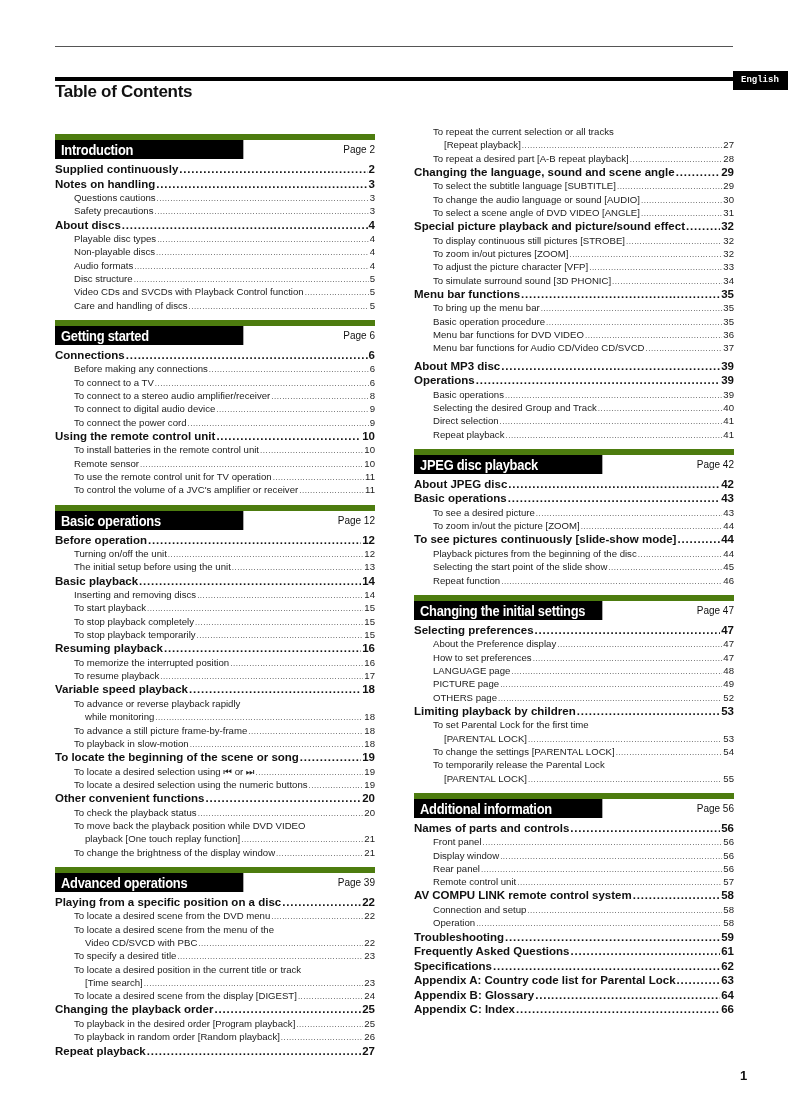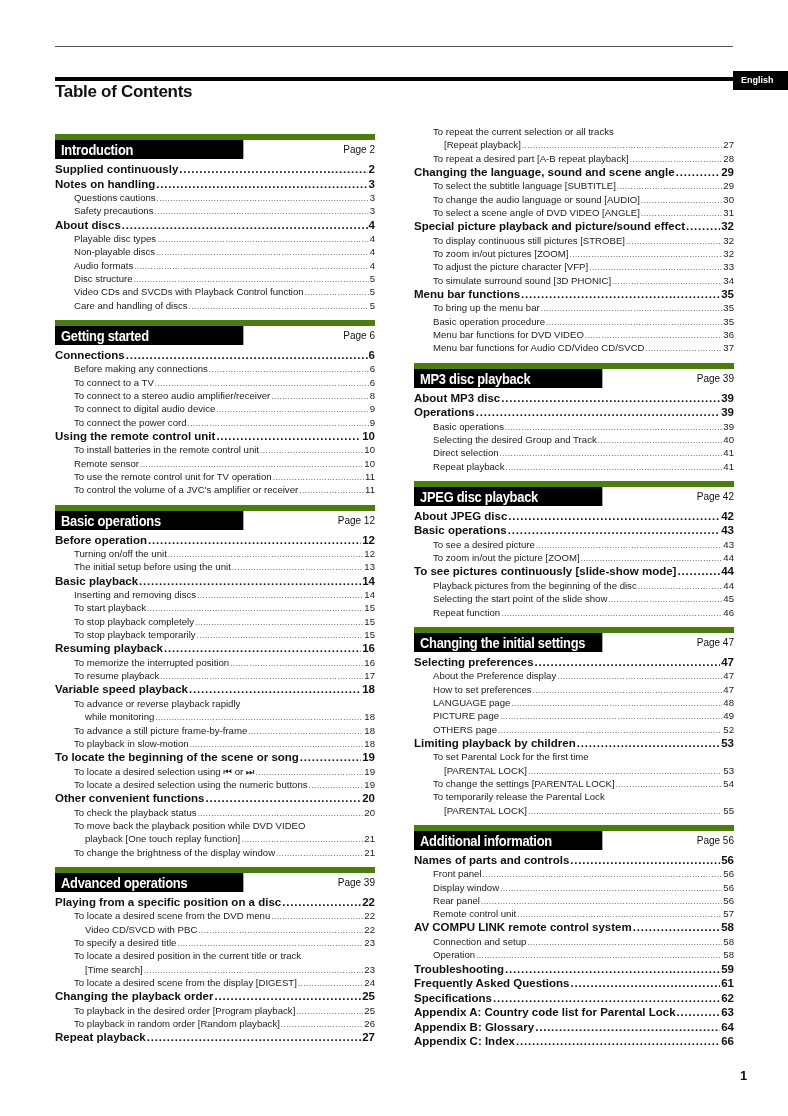--- a/index.html
+++ b/index.html
@@ -2,21 +2,21 @@
 <html><head>
 <meta charset="utf-8">
 <style>
   html, body { margin: 0; padding: 0; background: #ffffff; }
   body { width: 788px; height: 1116px; position: relative; overflow: hidden;
          font-family: "Liberation Sans", sans-serif; color: #111; }
   .top-rule { position: absolute; left: 55px; top: 46px; width: 678px; height: 1px; background: #555; }
   .thick-rule { position: absolute; left: 55px; top: 77px; width: 678px; height: 4px; background: #000; }
   .lang-tab { position: absolute; left: 733px; top: 71px; width: 55px; height: 19px; background: #000;
               color: #fff; font-size: 9px; font-weight: bold; line-height: 19px; padding-left: 8px; box-sizing: border-box;
-              font-family: Liberation Sans, sans-serif; }
+              font-family: Liberation Mono, monospace; }
   .page-title { position: absolute; left: 55px; top: 82px; font-size: 17px; font-weight: bold; letter-spacing: -0.3px; margin: 0; }
   .col { position: absolute; top: 0; width: 320px; }
   .col-left { left: 55px; }
   .col-right { left: 414px; }
   .section-head { position: relative; height: 20px; border-top: 6px solid #4d7c0f; margin-top: 8px; margin-bottom: 2px; }
   .section-title { position: absolute; left: 0; top: 0; width: 188px; height: 19px; background: #000; color: #fff;
                    font-size: 15px; font-weight: bold; line-height: 19px; padding-left: 7px; box-sizing: border-box;
                    letter-spacing: -0.3px; transform-origin: left; }
   .section-page { position: absolute; right: 0; top: 4px; font-size: 10px; }
   .row { display: flex; align-items: baseline; white-space: nowrap; }
@@ -289,20 +289,21 @@
       <div class="row main">
         <span class="t">Playing from a specific position on a disc</span>
         <span class="d"></span>
         <span class="p">22</span>
       </div>
       <div class="row sub">
         <span class="t">To locate a desired scene from the DVD menu</span>
         <span class="d"></span>
         <span class="p">22</span>
       </div>
+      <div class="wrapline">To locate a desired scene from the menu of the</div>
       <div class="row sub cont">
         <span class="t">Video CD/SVCD with PBC</span>
         <span class="d"></span>
         <span class="p">22</span>
       </div>
       <div class="row sub">
         <span class="t">To specify a desired title</span>
         <span class="d"></span>
         <span class="p">23</span>
       </div>
@@ -418,24 +419,20 @@
         <span class="d"></span>
         <span class="p">36</span>
       </div>
       <div class="row sub">
         <span class="t">Menu bar functions for Audio CD/Video CD/SVCD</span>
         <span class="d"></span>
         <span class="p">37</span>
       </div>
     </div>
   <div style="margin-top:4px;">
-      <div class="section-head">
-        <div class="section-title" style="transform: scaleX(0.86); width: 218.605px;">MP3 disc playback</div>
-        <div class="section-page">Page 39</div>
-      </div>
       <div class="row main">
         <span class="t">About MP3 disc</span>
         <span class="d"></span>
         <span class="p">39</span>
       </div>
       <div class="row main">
         <span class="t">Operations</span>
         <span class="d"></span>
         <span class="p">39</span>
       </div>

